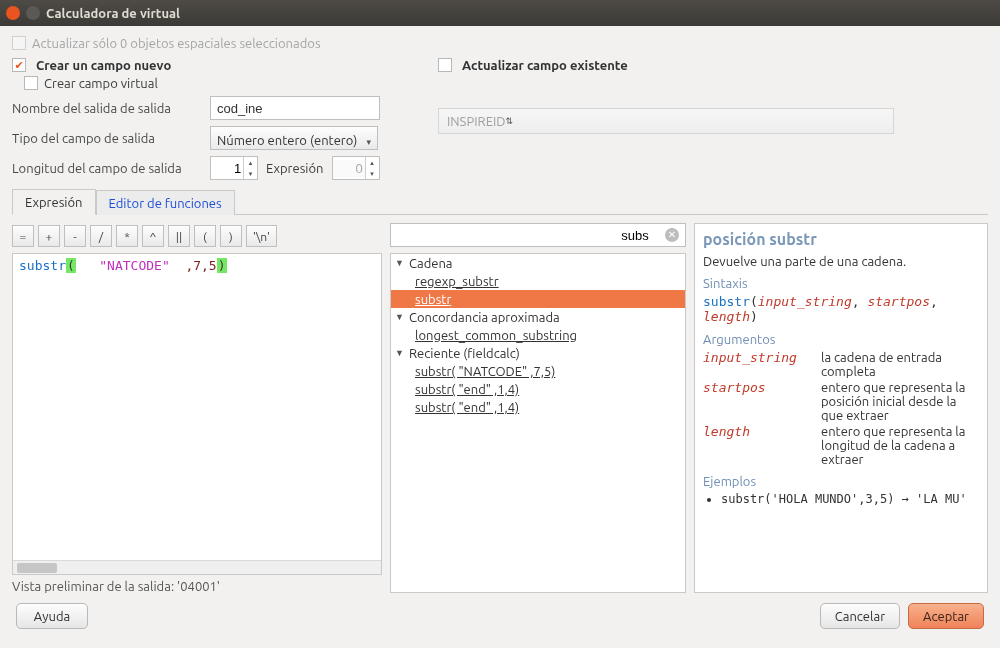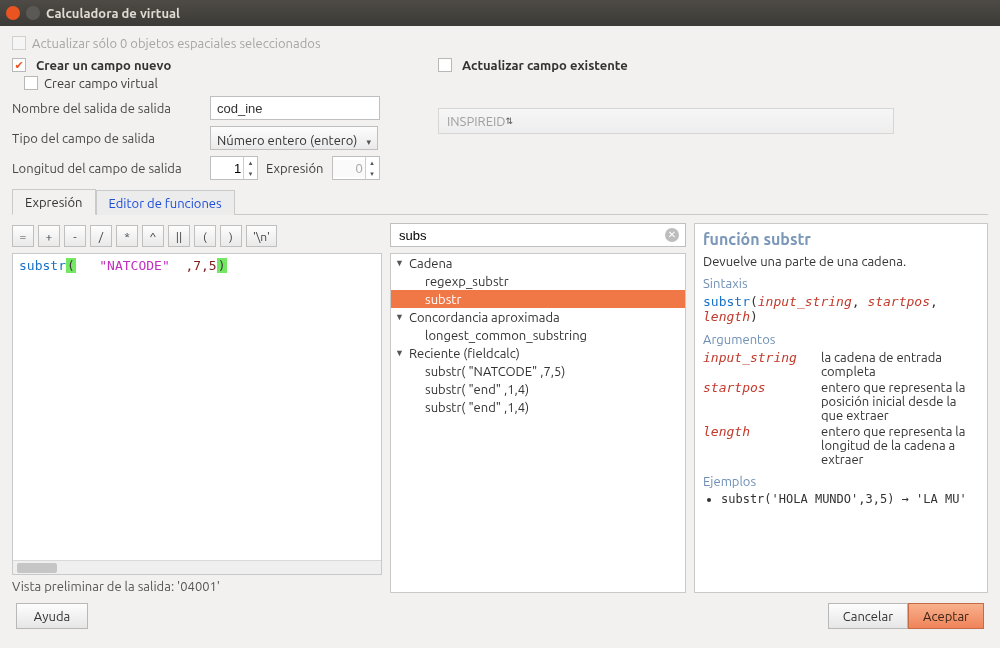--- a/index.html
+++ b/index.html
@@ -140,36 +140,36 @@
   .hscroll .thumb {
     width: 40px; height: 10px; background: #c6c6c6; border-radius: 2px; margin-left: 4px;
   }
 
   
   .search-wrap { padding: 0 0 6px 0; }
   .search {
     width: 100%; height: 24px; border: 1px solid #bfbfbf; background: #fff;
     display: flex; align-items: center; padding: 0 6px; justify-content: space-between;
   }
-  .search input { border: none; outline: none; font-size: 13px; width: 90%; }
+  .search input { border: none; outline: none; font-size: 13px; width: 90%; text-align: right; }
   .clear-x {
     width: 14px; height: 14px; border-radius: 50%; background: #bdbdbd;
     color: #fff; font-size: 10px; display: flex; align-items: center; justify-content: center;
     line-height: 1;
   }
   .tree {
     flex: 1; overflow: auto; font-size: 13px; background: #fff;
   }
   .tree-group {
     padding: 2px 4px; display: flex; align-items: center; gap: 4px;
     color: #333;
   }
   .tree-group .tw { font-size: 9px; color: #555; width: 10px; display: inline-block; }
   .tree-item {
-    padding: 2px 4px 2px 34px; color: #333;
+    padding: 2px 4px 2px 24px; color: #333; text-decoration: underline;
   }
   .tree-item.sel { background: #f07746; color: #fff; }
 
   
   .help {
     flex: 1; overflow: auto; padding: 4px 8px; font-size: 13px; color: #333;
   }
   .help h1 {
     font-size: 16px; color: #7b97b8; font-weight: bold;
     margin: 2px 0 6px 0;
@@ -189,27 +189,27 @@
   .preview-row { margin-top: 4px; color: #555; }
 
   .bottom-bar {
     display: flex; justify-content: space-between; align-items: center;
     padding: 10px 4px 2px 4px;
   }
   .btn {
     height: 26px; min-width: 72px; padding: 0 14px;
     border: 1px solid #b8b8b8; background: linear-gradient(#fdfdfd,#e6e6e6);
     display: inline-flex; align-items: center; justify-content: center;
-    font-size: 13px; color: #333; border-radius: 0;
+    font-size: 13px; color: #333; border-radius: 5px;
   }
   .btn.primary {
     background: linear-gradient(#f7b18c,#f0835a);
     border-color: #c46a45; color: #3a2518;
   }
-  .right-btns { display: flex; gap: 0; }
+  .right-btns { display: flex; gap: 8px; }
 </style>
 </head>
 <body>
 
 <div class="titlebar">
   <span class="win-btn win-close"></span>
   <span class="win-btn win-other"></span>
   <span>Calculadora de virtual</span>
 </div>
 
@@ -336,21 +336,21 @@
             </div>
           <div class="tree-item">substr( "NATCODE" ,7,5)</div>
           <div class="tree-item">substr( "end" ,1,4)</div>
           <div class="tree-item">substr( "end" ,1,4)</div>
         </div>
       </div>
     </div>
 
     <div class="panel panel-right">
       <div class="help">
-        <h1>función substr</h1>
+        <h1>posición substr</h1>
         <div>Devuelve una parte de una cadena.</div>
 
         <h2>Sintaxis</h2>
         <div class="mono">
           <span class="fn-blue">substr</span>(<span class="kw-red">input_string</span>, <span class="kw-red">startpos</span>, <span class="kw-red">length</span>)
         </div>
 
         <h2>Argumentos</h2>
         <div class="arg-table">
           <div class="arg-name">input_string</div>

